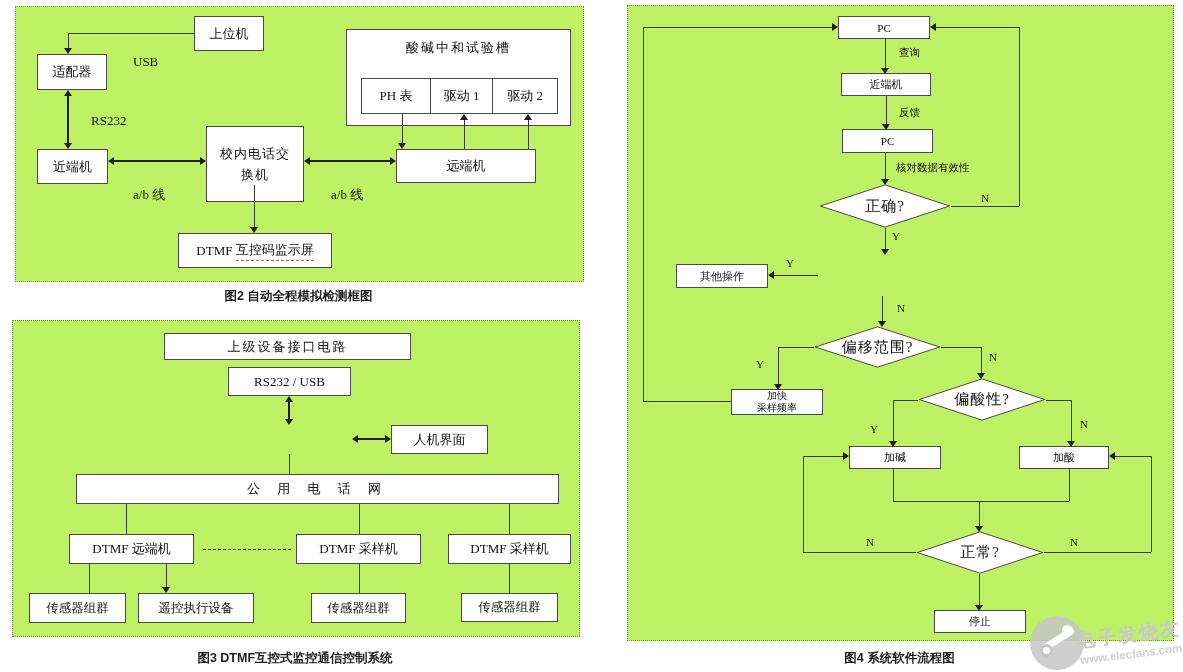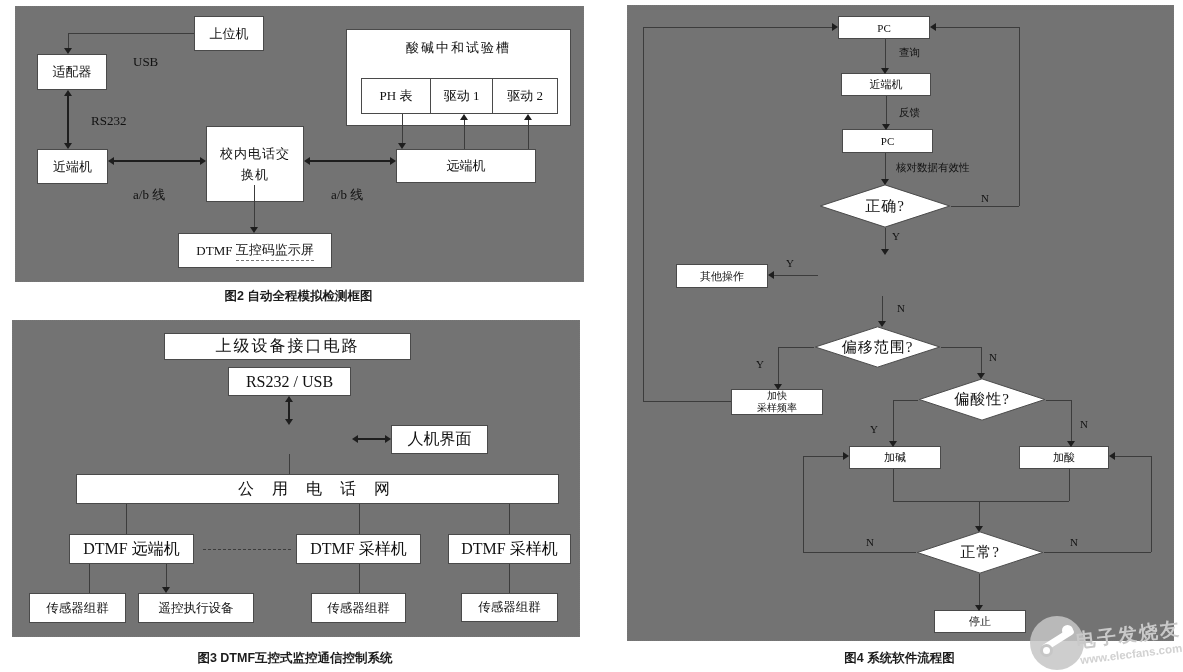--- a/index.html
+++ b/index.html
@@ -1,22 +1,22 @@
 <!DOCTYPE html>
 <html><head>
 <meta charset="utf-8">
 <style>
   html,body{margin:0;padding:0;background:#fff}
   #screen{position:relative;width:1183px;height:672px;background:#fff;overflow:hidden;
           font-family:"Liberation Serif","DejaVu Serif",serif;color:#111}
-  .fig{position:absolute;border:1px dotted #777;background:#737373}
+  .fig{position:absolute;border:1px dotted #777;background:#bef264}
   .box{position:absolute;border:1px solid #4a4a4a;background:#fff;display:flex;align-items:center;
        justify-content:center;text-align:center;font-family:"Liberation Serif","DejaVu Serif",serif;color:#111;box-sizing:border-box}
   .f2t{font-size:13px}
-  .f3t{font-size:16px}
+  .f3t{font-size:13px}
   .f4t{font-size:11px}
   .wrap5{letter-spacing:1px;line-height:21px;padding:0 12px}
   .lbl{position:absolute;font-family:"Liberation Serif","DejaVu Serif",serif;color:#111;white-space:nowrap}
   .hl{position:absolute;height:1px;background:#3c3c3c}
   .vl{position:absolute;width:1px;background:#3c3c3c}
   .hl2{position:absolute;height:2px;background:#1e1e1e}
   .vl2{position:absolute;width:2px;background:#1e1e1e}
   .dashline{position:absolute;height:0;border-top:1px dashed #3c3c3c}
   .ah{position:absolute;width:0;height:0;border:solid transparent;border-color:transparent}
   .ah.d{border-width:6px 4px 0 4px;border-top-color:#1e1e1e}

